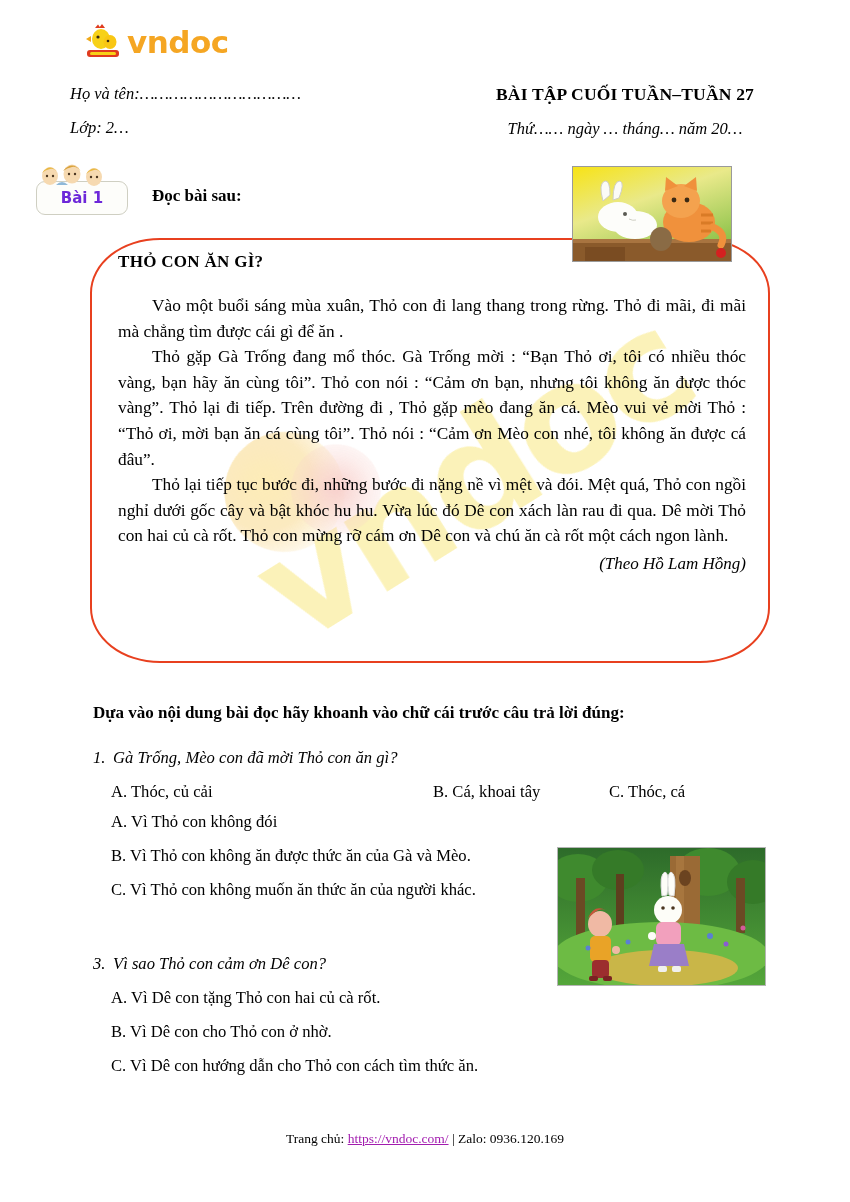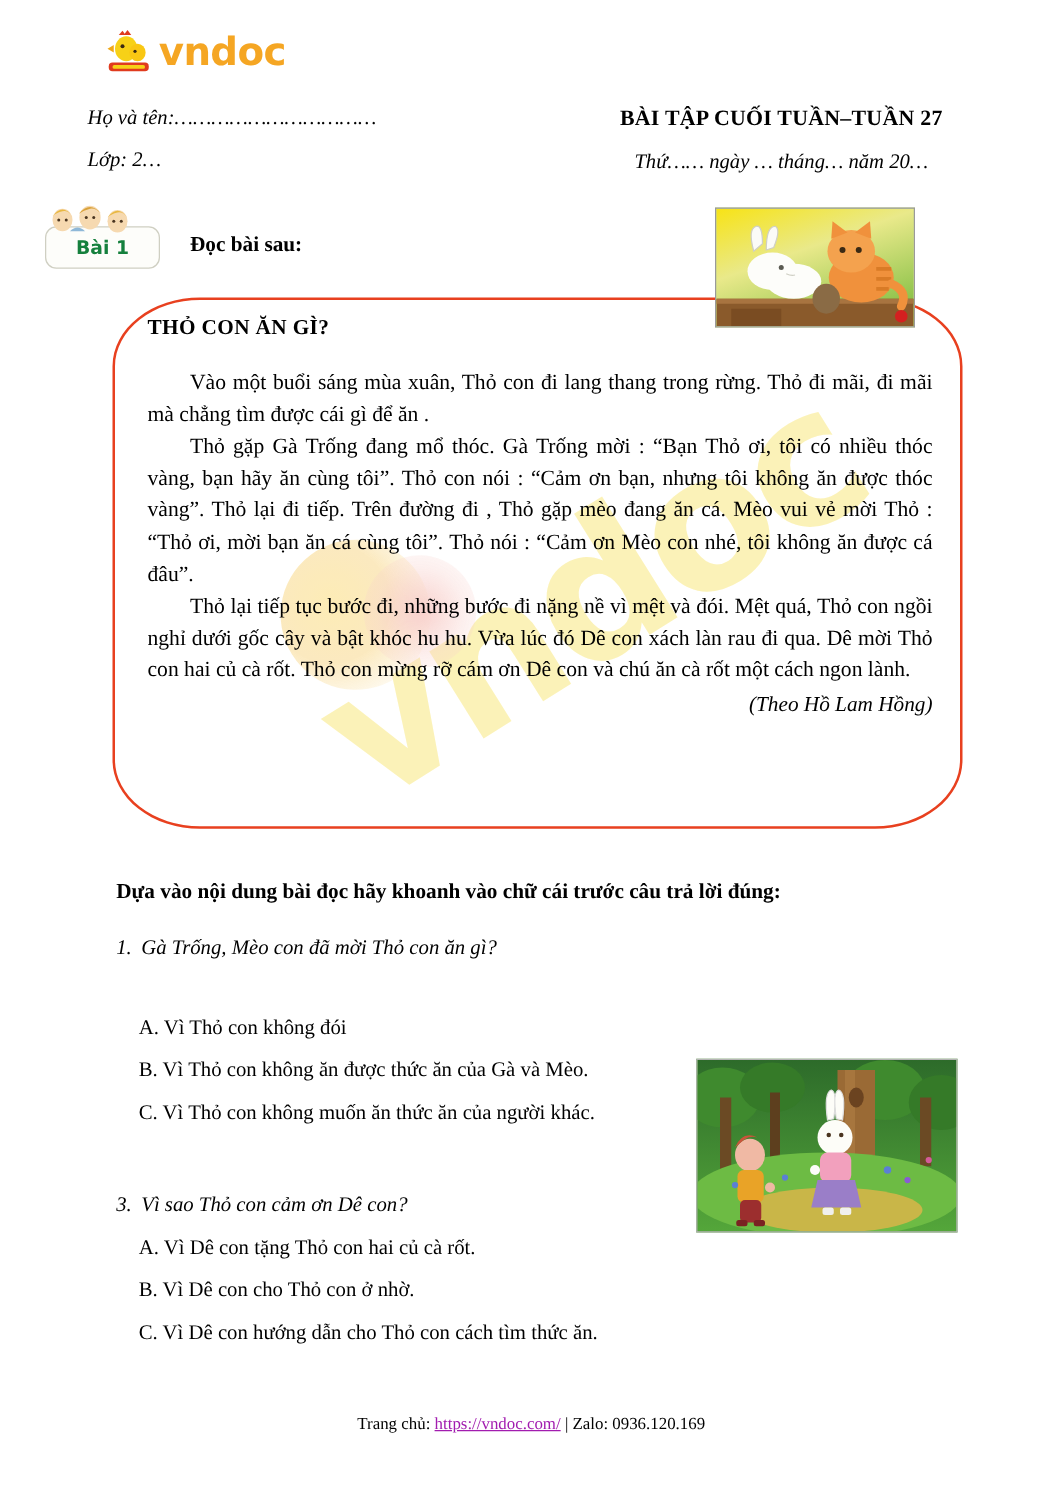--- a/index.html
+++ b/index.html
@@ -108,21 +108,21 @@
     border-radius: 9px;
   }
   .badge-label {
     position: absolute;
     left: 8px; top: 18px;
     width: 92px; height: 34px;
     display: flex; align-items: center; justify-content: center;
     font-family: "DejaVu Sans", sans-serif;
     font-weight: bold;
     font-size: 15px;
-    color: #15803d;
+    color: #6d28d9;
   }
   .kids { position: absolute; left: 6px; top: 0px; }
 
   .instr {
     position: absolute;
     left: 152px; top: 186px;
     font-weight: bold;
     font-size: 17px;
     z-index: 3;
   }
@@ -332,20 +332,25 @@
     <p>Thỏ gặp Gà Trống đang mổ thóc. Gà Trống mời : “Bạn Thỏ ơi, tôi có nhiều thóc vàng, bạn hãy ăn cùng tôi”. Thỏ con nói : “Cảm ơn bạn, nhưng tôi không ăn được thóc vàng”. Thỏ lại đi tiếp. Trên đường đi , Thỏ gặp mèo đang ăn cá. Mèo vui vẻ mời Thỏ : “Thỏ ơi, mời bạn ăn cá cùng tôi”. Thỏ nói : “Cảm ơn Mèo con nhé, tôi không ăn được cá đâu”.</p>
     <p>Thỏ lại tiếp tục bước đi, những bước đi nặng nề vì mệt và đói. Mệt quá, Thỏ con ngồi nghỉ dưới gốc cây và bật khóc hu hu. Vừa lúc đó Dê con xách làn rau đi qua. Dê mời Thỏ con hai củ cà rốt. Thỏ con mừng rỡ cám ơn Dê con và chú ăn cà rốt một cách ngon lành.</p>
     <p class="attrib">(Theo Hồ Lam Hồng)</p>
   </div>
 
   <div class="qhead">Dựa vào nội dung bài đọc hãy khoanh vào chữ cái trước câu trả lời đúng:</div>
 
   <div class="qblock" style="top:748px;">
     <div class="qtext">
       <span class="qnum">1.</span><span>Gà Trống, Mèo con đã mời Thỏ con ăn gì?</span>
+    </div>
+    <div class="opts-inline">
+      <span class="o1">A. Thóc, củ cải</span>
+      <span class="o2">B. Cá, khoai tây</span>
+      <span class="o3">C. Thóc, cá</span>
     </div>
   </div>
 
   <div class="qblock" style="top:812px;">
     <div class="opt opt-ind">A. Vì Thỏ con không đói</div>
     <div class="opt opt-ind">B. Vì Thỏ con không ăn được thức ăn của Gà và Mèo.</div>
     <div class="opt opt-ind">C. Vì Thỏ con không muốn ăn thức ăn của người khác.</div>
   </div>
 
   <div class="qblock" style="top:954px;">

